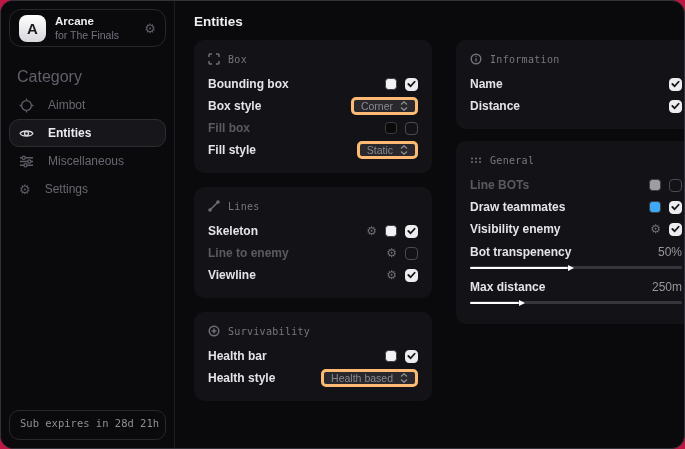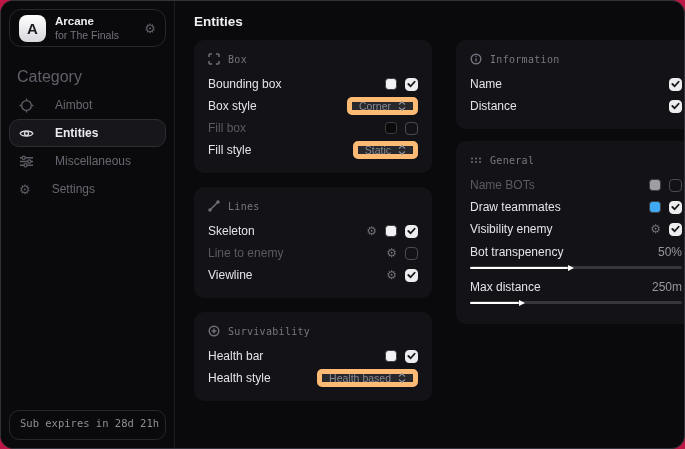--- a/index.html
+++ b/index.html
@@ -36,21 +36,21 @@
     color:#1c1c20; font-weight:700; font-size:15px;
     display:flex; align-items:center; justify-content:center;
     flex:0 0 27px;
   }
   .brand-title{ font-size:11.5px; font-weight:700; color:#ececf0; line-height:1.25;}
   .brand-subtitle{ font-size:10.5px; color:#74747c; line-height:1.25;}
   .brand-gear{ margin-left:auto; color:#5e5e66; font-size:13px; cursor:pointer;}
   .category-label{ margin:13px 0 5px 16px; font-size:16px; color:#60606a; }
   .nav{ display:flex; flex-direction:column; padding:0 8px; }
   .nav-item{
-    height:28px; display:flex; align-items:center; gap:21px;
+    height:28px; display:flex; align-items:center; gap:14px;
     padding:0 9px; border:1px solid transparent; border-radius:10px;
     color:#686870; font-size:12px; font-weight:500; cursor:pointer;
   }
   .nav-item .nav-icon{ color:#5c5c64; display:flex; }
   .nav-item.active{
     background:#17171b; border-color:#2c2c33; color:#ececf0; font-weight:700;
   }
   .nav-item.active .nav-icon{ color:#d8d8de; }
   .spacer{ flex:1; }
   .sub-card{
@@ -76,38 +76,38 @@
     color:#77777e;
   }
   .card-header .sec-title{
     font-family:"DejaVu Sans Mono", monospace; font-size:10px; letter-spacing:.3px;
   }
   .sec-icon{ display:flex; color:#70707a; }
   .row{
     display:flex; align-items:center; justify-content:space-between;
     height:22px;
   }
-  .row-label{ font-size:12px; font-weight:400; color:#e4e4e8;text-align:right; }
+  .row-label{ font-size:12px; font-weight:700; color:#e4e4e8;text-align:right; }
   .row.disabled .row-label{ color:#5a5a61; }
   .controls{ display:flex; align-items:center; gap:8px; }
   .swatch{
     width:12px; height:12px; border-radius:3.5px;
     border:1px solid #3d3d44; cursor:pointer;
   }
   .checkbox{
     width:13px; height:13px; border-radius:4px;
     border:1.5px solid #4a4a52; background:transparent;
     display:flex; align-items:center; justify-content:center; cursor:pointer;
   }
   .checkbox.checked{ background:#ededf0; border-color:#ededf0; }
   .checkbox svg{ display:block; }
   .gear-mini{ color:#6e6e76; font-size:12px; line-height:1; cursor:pointer; }
   .dropdown{
     display:inline-flex; align-items:center; gap:7px;
-    background:#28282d; border:5px solid #fdba74; border-radius:5px;
+    background:#28282d; border:3px solid #fdba74; border-radius:5px;
     padding:2px 7px; height:18px; cursor:pointer;
   }
   .dropdown .dd-label{ font-size:10.5px; color:#8a8a92; }
   .dropdown .dd-icon{ display:flex; color:#8a8a92; }
   
   .slider-group{ margin-top:2px; }
   .slider-label-row{ display:flex; align-items:center; justify-content:space-between; height:20px; }
   .slider-value{ font-size:12px; color:#96969c;margin-left:35px; }
   .slider-track{
     position:relative; height:3px; margin:4px 0 8px;
@@ -375,21 +375,21 @@
                   <circle cx="6" cy="4.5" r="1"></circle>
                   <circle cx="10" cy="4.5" r="1"></circle>
                 <circle cx="2" cy="8" r="1"></circle>
                   <circle cx="6" cy="8" r="1"></circle>
                   <circle cx="10" cy="8" r="1"></circle>
               </svg>
             </span>
             <span class="sec-title">General</span>
           </div>
           <div class="row disabled">
-            <span class="row-label">Name BOTs</span>
+            <span class="row-label">Line BOTs</span>
             <span class="controls">
               <span class="swatch" style="background: rgb(157, 157, 163);"></span>
               <span class="checkbox"></span>
             </span>
           </div>
           <div class="row">
             <span class="row-label">Draw teammates</span>
             <span class="controls">
               <span class="swatch" style="background: rgb(63, 169, 245);"></span>
               <span class="checkbox checked">

